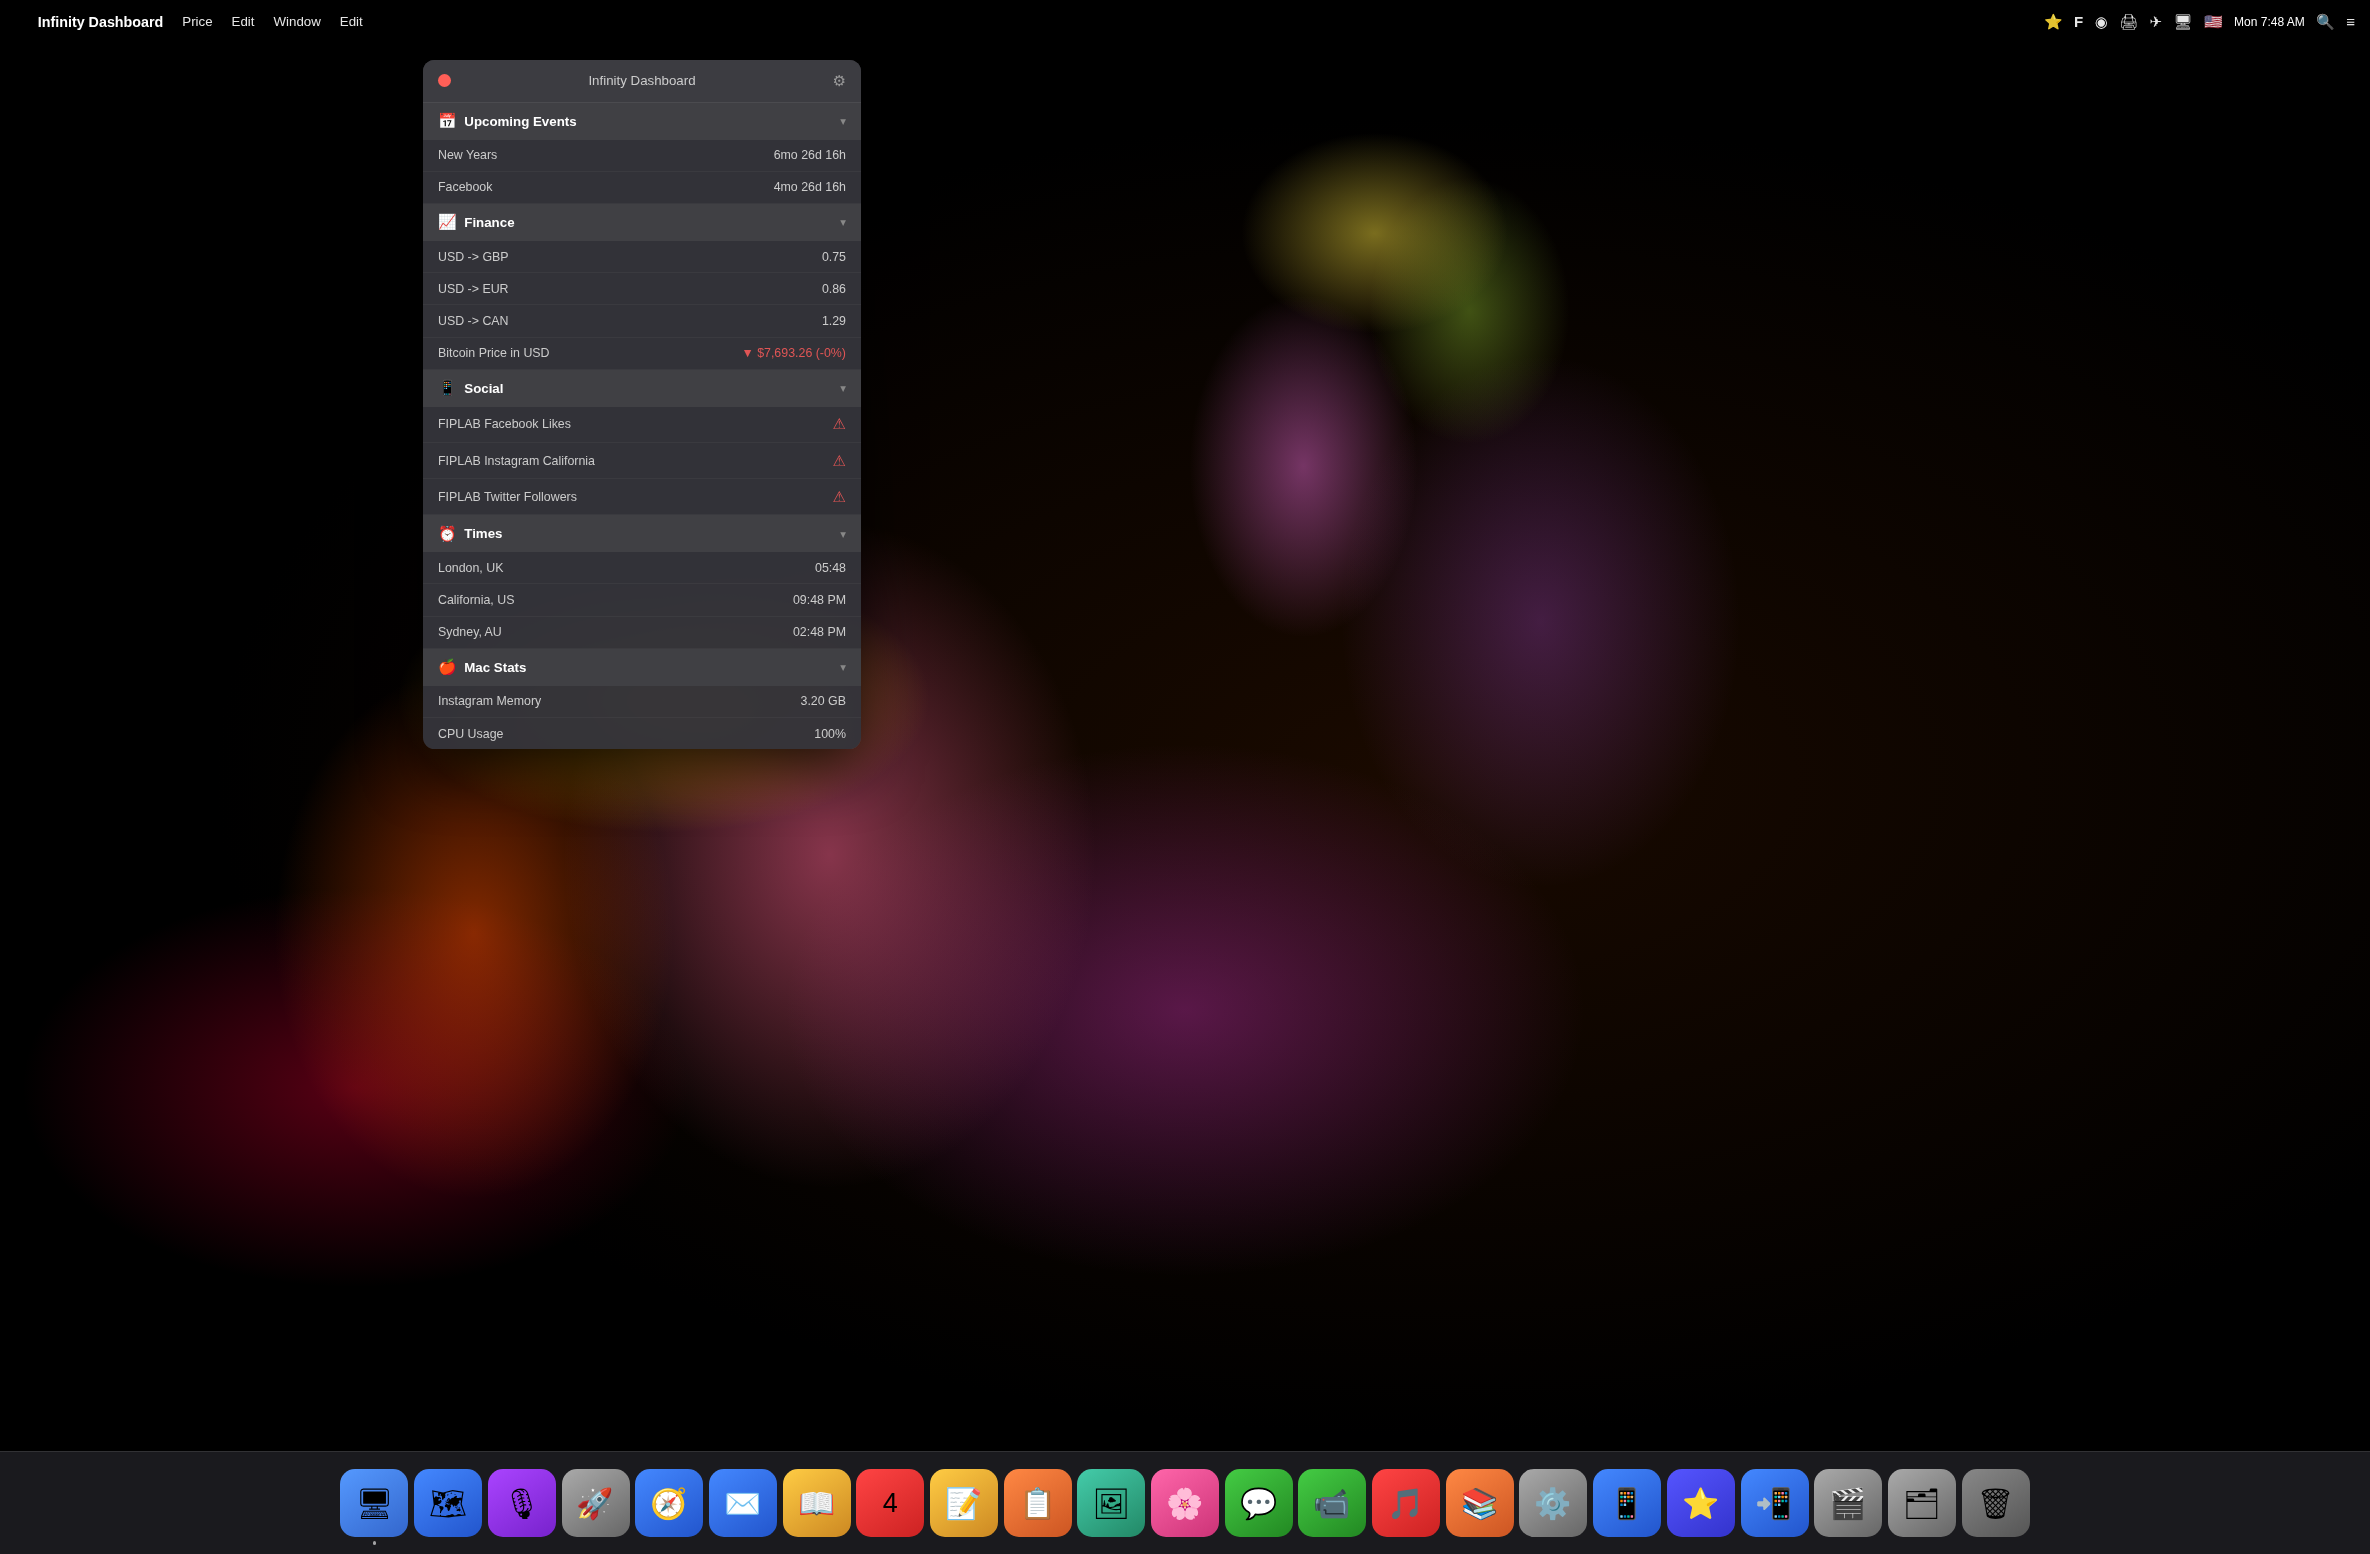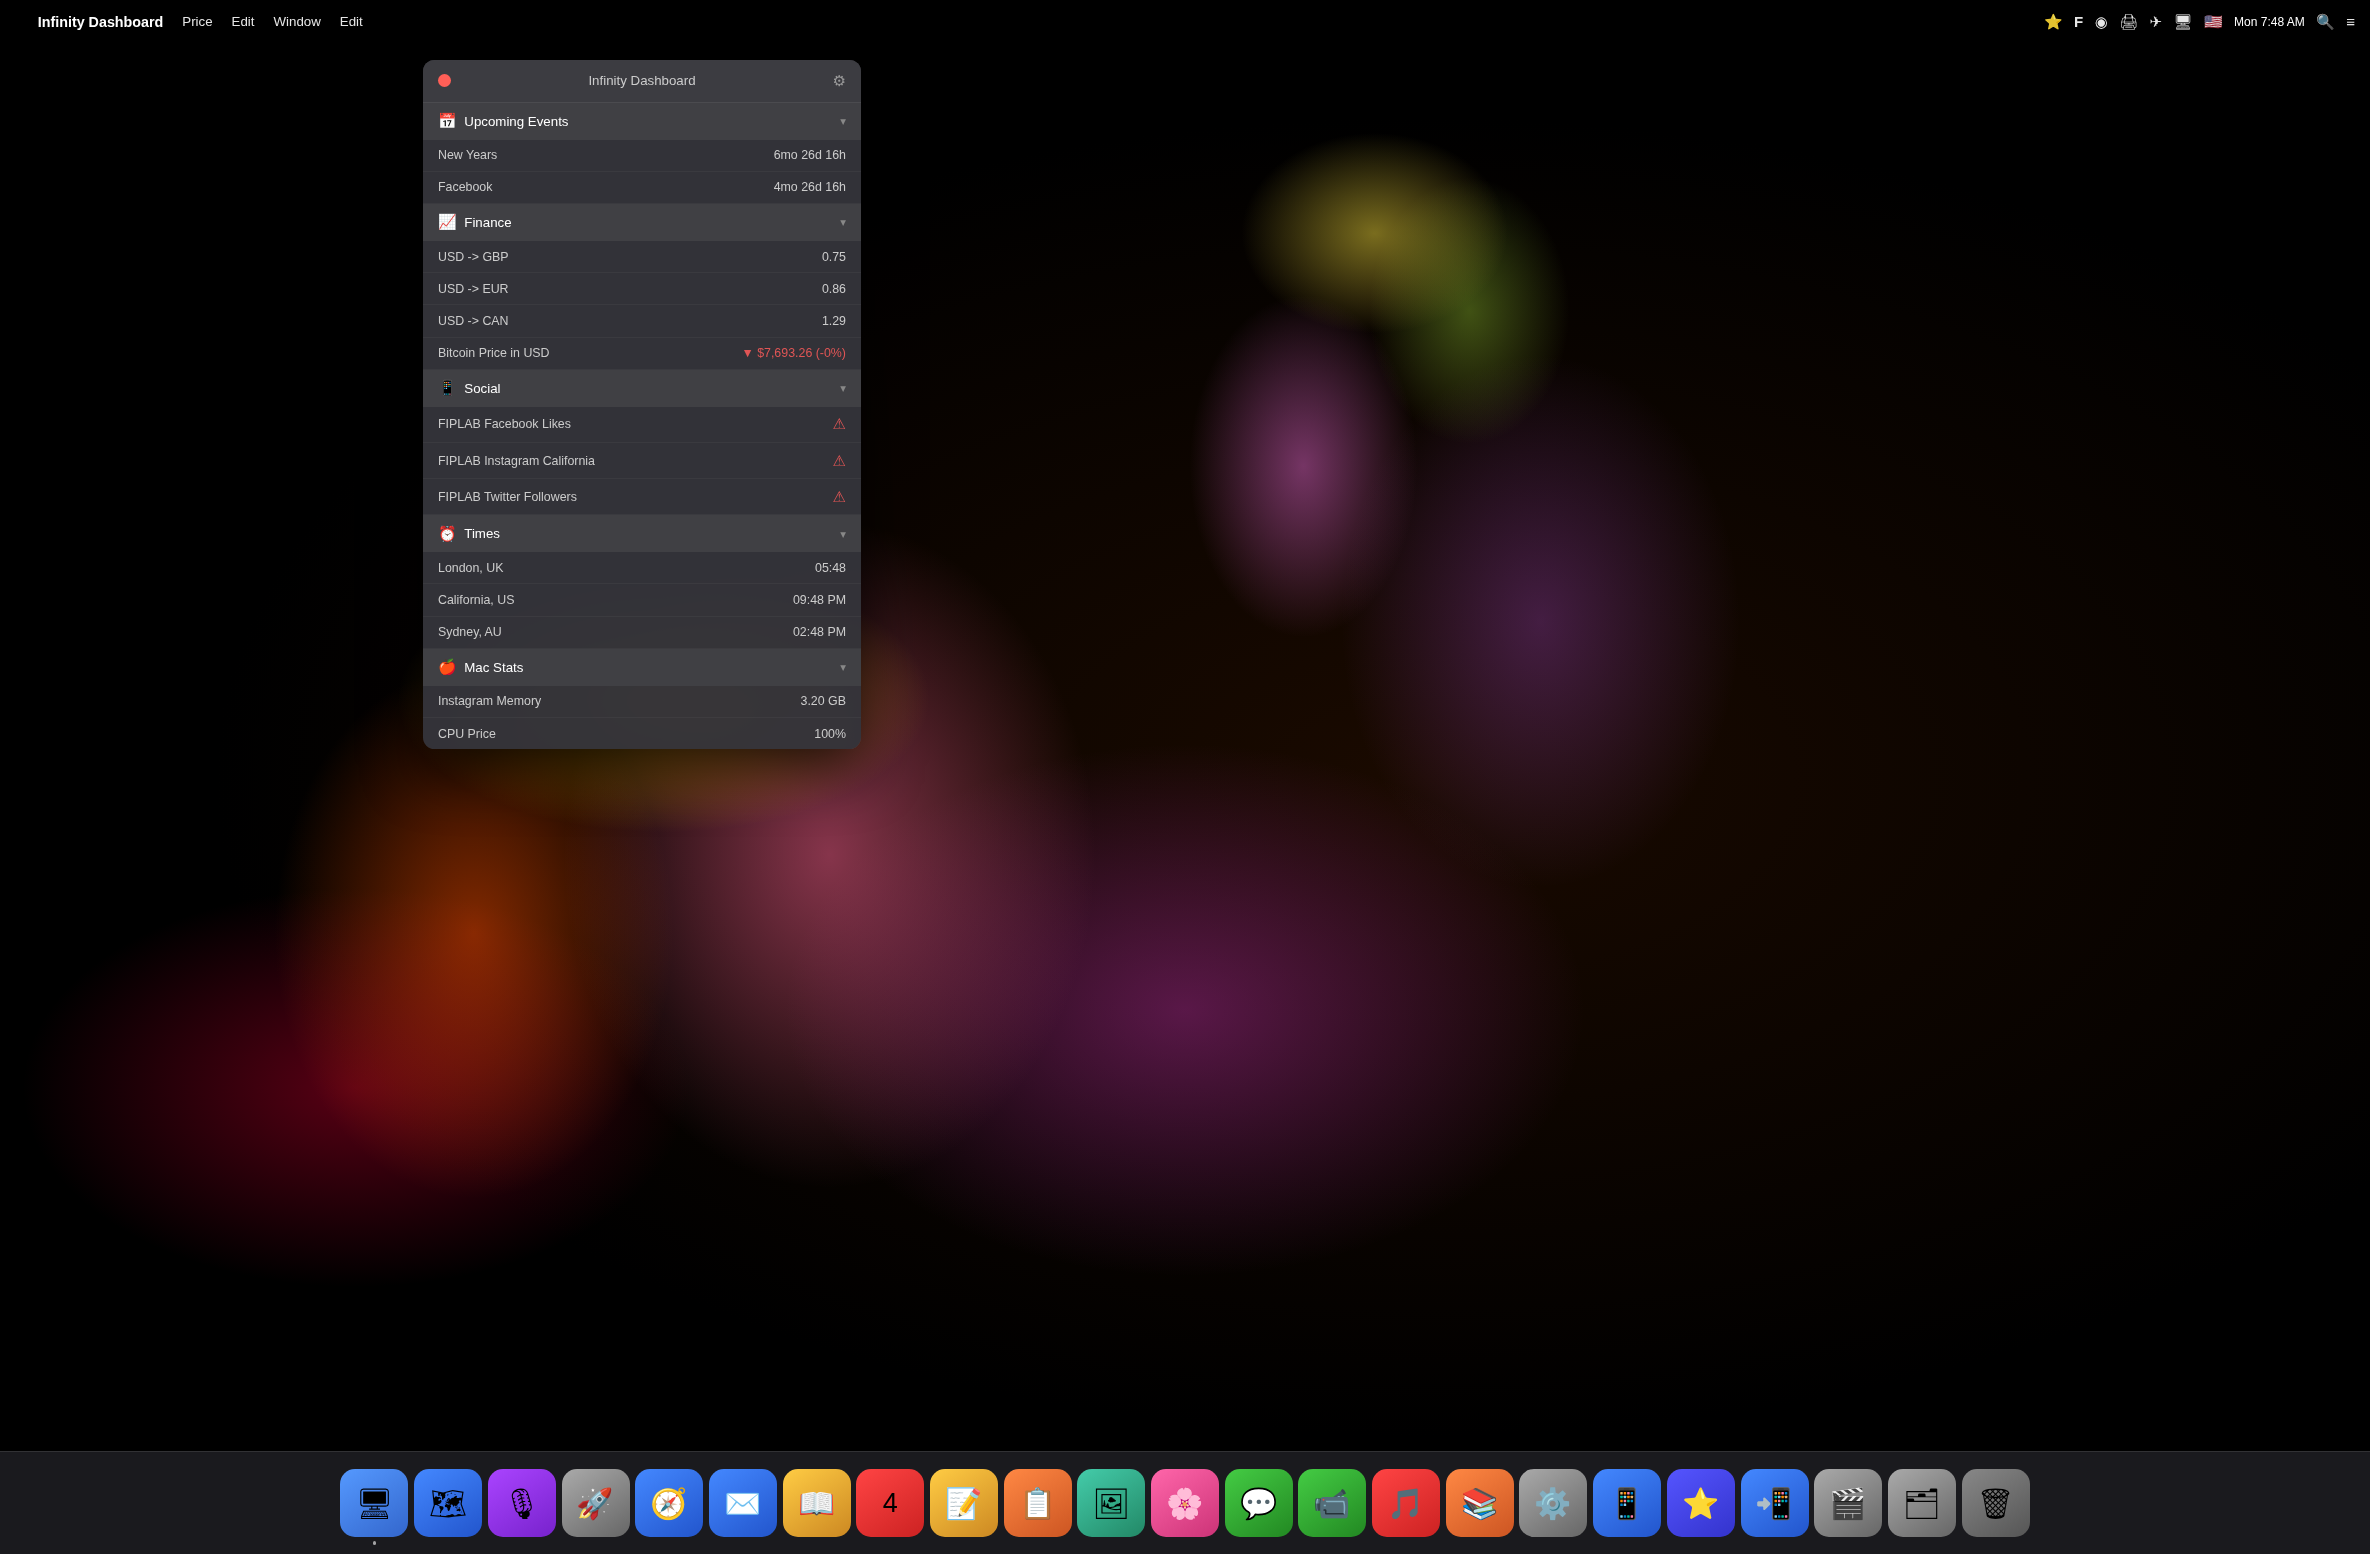--- a/index.html
+++ b/index.html
@@ -165,21 +165,21 @@
       gap: 7.6px;
     }
 
     .section-icon {
       font-size: 15px;
     }
 
     .section-title {
       color: #fff;
       font-size: 13.3px;
-      font-weight: 400;
+      font-weight: 700;
       text-align: center;
     }
 
     .section-chevron {
       color: #888;
       font-size: 11.4px;
     }
 
     
     .data-row {
@@ -409,21 +409,21 @@
         <span class="section-icon">🍎</span>
         <span class="section-title">Mac Stats</span>
       </div>
       <span class="section-chevron">▾</span>
     </div>
     <div class="data-row">
       <span class="data-label">Instagram Memory</span>
       <span class="data-value">3.20 GB</span>
     </div>
     <div class="data-row">
-      <span class="data-label">CPU Price</span>
+      <span class="data-label">CPU Usage</span>
       <span class="data-value">100%</span>
     </div>
 
   </div>
 </div>
 
 <div class="dock">
   <div class="dock-item dock-finder">
     <span style="font-size:30px;">🖥</span>
     <div class="dock-dot"></div>

